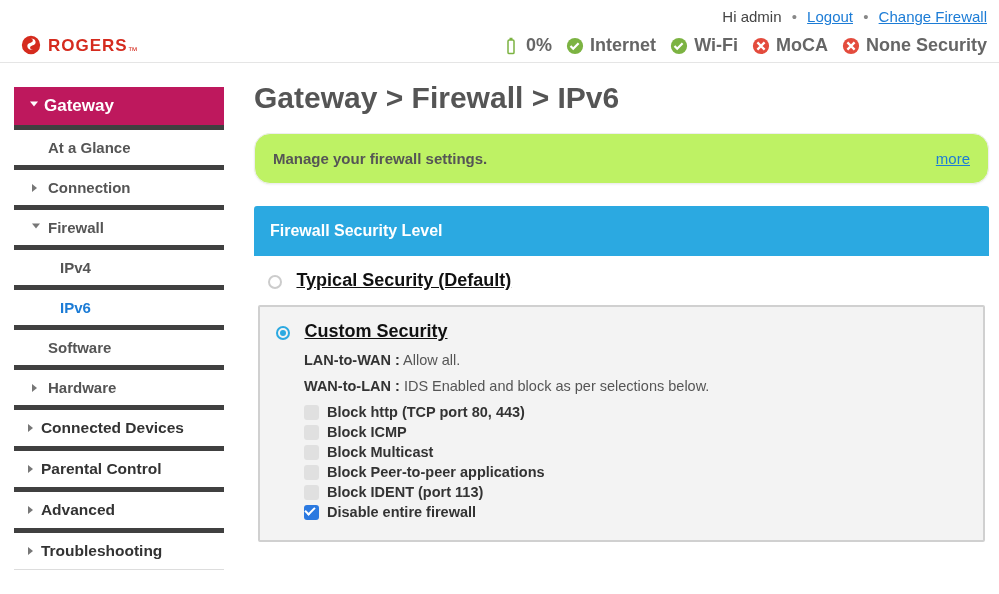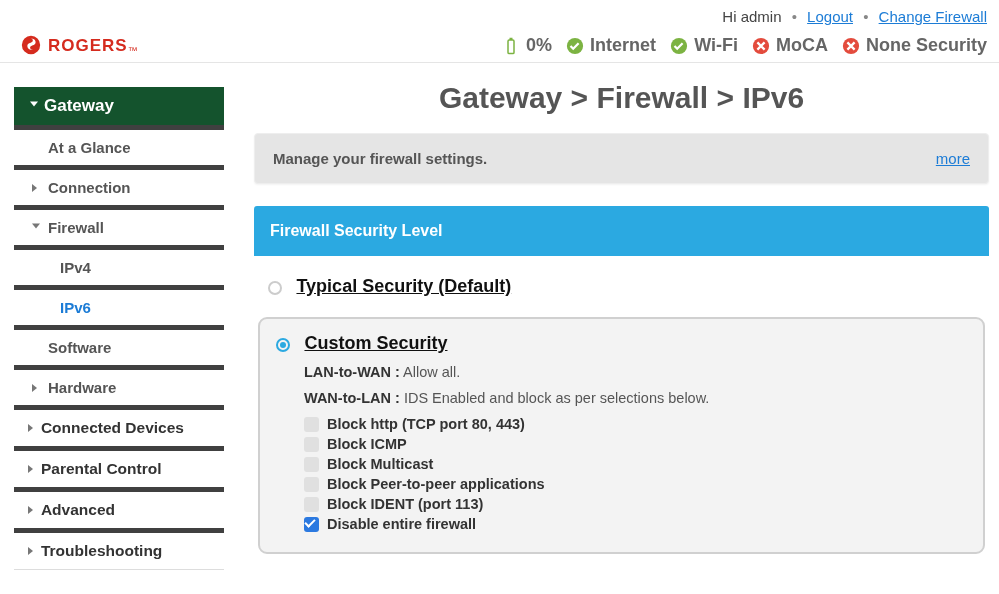--- a/index.html
+++ b/index.html
@@ -17,38 +17,38 @@
 .status-item { display: inline-flex; align-items: center; gap: 6px; }
 .icon { width: 18px; height: 18px; display: inline-block; }
 .hr { border: none; border-top: 1px solid #e5e5e5; }
 .layout { display: flex; align-items: flex-start; }
 .sidebar { width: 210px; margin: 24px 0 0 14px; }
 .nav-item { border-top: 5px solid #404040; padding: 9px 8px 9px 30px; font-size: 14.5px; color: #555; font-weight: 600; cursor: pointer; position: relative; }
 .nav-item:last-child { border-bottom: 1px solid #ddd; }
 .nav-item.lvl0 { padding-left: 14px; font-size: 15.5px; color: #333; font-weight: 700; }
 .nav-item.lvl1 { padding-left: 34px; font-size: 15px; font-weight: 600; }
 .nav-item.lvl2 { padding-left: 46px; font-size: 15px; font-weight: 700; }
-.nav-item.header-sel { background: #14532d; color: #fff; font-size: 17px; border: none; }
+.nav-item.header-sel { background: #be185d; color: #fff; font-size: 17px; border: none; }
 .nav-item.active { color: #1c7cd6; }
 .nav-caret { position: absolute; left: 18px; top: 50%; transform: translateY(-50%); width: 0; height: 0; border-left: 5px solid #777; border-top: 4px solid transparent; border-bottom: 4px solid transparent; }
 .nav-caret.open { border-left: 4px solid transparent; border-right: 4px solid transparent; border-top: 5px solid #777; left: 18px; }
 .nav-caret.lvl0c { left: 14px; }
 .nav-item.header-sel .nav-caret { border-top-color: #fff; left: 16px; }
 .main { flex: 1; padding: 18px 10px 0 30px; }
-.breadcrumb { font-size: 30px; font-weight: 700; color: #555; margin-bottom: 18px; text-align: center; }
-.info-box { background: #e5e5e5; border: 1px solid #eee; border-radius: 4px; padding: 16px 18px; display: flex; justify-content: space-between; align-items: center; margin-bottom: 22px; box-shadow: 0 1px 2px rgba(0,0,0,0.05); }
+.breadcrumb { font-size: 30px; font-weight: 700; color: #555; margin-bottom: 18px; }
+.info-box { background: #bef264; border: 1px solid #eee; border-radius: 16px; padding: 16px 18px; display: flex; justify-content: space-between; align-items: center; margin-bottom: 22px; box-shadow: 0 1px 2px rgba(0,0,0,0.05); }
 .info-box .msg { font-weight: 700; color: #555; font-size: 15px; }
 .info-box .more { color: #1c7cd6; text-decoration: underline; font-size: 15px; cursor: pointer; }
 .panel-header { background: #2ba9e1; color: #fff; font-weight: 700; font-size: 16px; padding: 16px 16px; border-radius: 3px 3px 0 0; }
-.option-row { padding: 20px 14px; }
+.option-row { padding: 14px 14px; }
 .option-title { font-size: 18px; font-weight: 700; text-decoration: underline; color: #111; }
 .radio { width: 14px; height: 14px; border-radius: 50%; border: 2px solid #2ba9e1; display: inline-block; vertical-align: middle; margin-right: 10px; position: relative; }
 .radio.off { border-color: #ccc; }
 .radio.on::after { content: ""; position: absolute; width: 6px; height: 6px; background: #2ba9e1; border-radius: 50%; left: 2px; top: 2px; }
-.custom-box { border: 2px solid #d0d0d0; border-radius: 9px; background: #f3f3f3; padding: 14px 16px 18px; margin: 0 4px; }
+.custom-box { border: 2px solid #d0d0d0; border-radius: 2px; background: #f3f3f3; padding: 14px 16px 18px; margin: 0 4px; }
 .custom-desc { margin: 10px 0 4px 28px; font-size: 14.5px; color: #555; }
 .custom-desc b { color: #333; }
 .check-list { margin: 8px 0 0 28px; }
 .check-row { display: flex; align-items: center; gap: 8px; padding: 2px 0; font-size: 14.5px; font-weight: 600; color: #333; }
 .checkbox { width: 15px; height: 15px; border-radius: 3px; background: #e0e0e0; display: inline-block; position: relative; }
 .checkbox.on { background: #2b79e0; }
 .checkbox.on::after { content: ""; position: absolute; left: 3px; top: 0px; width: 4px; height: 8px; border: solid #fff; border-width: 0 2px 2px 0; transform: rotate(45deg); }
 </style>
 </head>
 <body>

